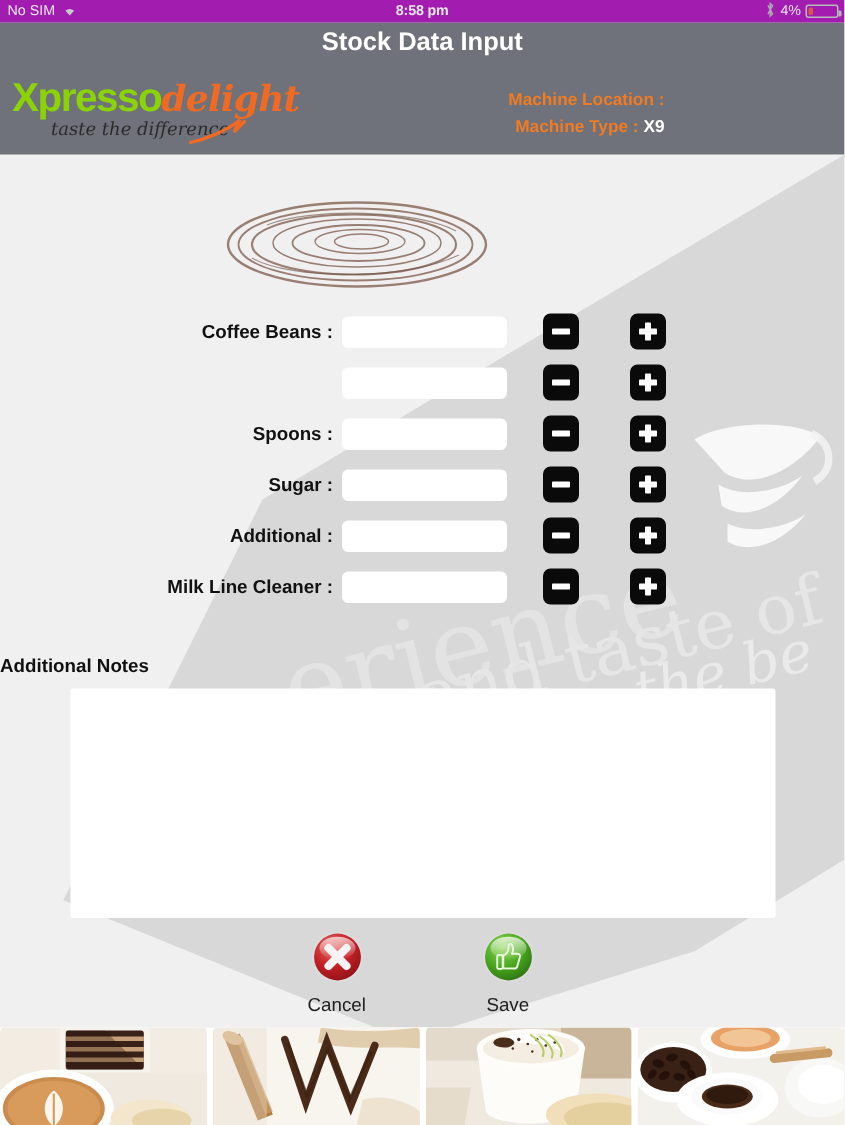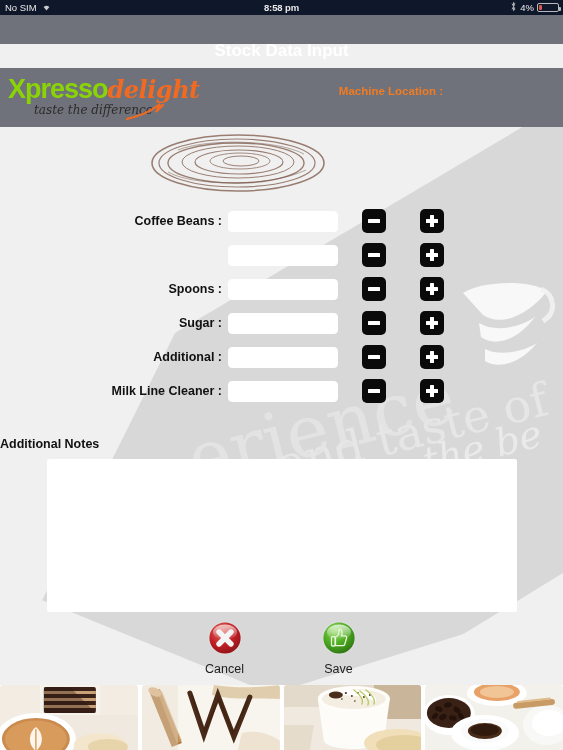--- a/index.html
+++ b/index.html
@@ -12,21 +12,21 @@
     background: #f0f0f0;
     position: relative;
   }
 
   
   .status-bar {
     position: absolute;
     top: 0; left: 0;
     width: 563px;
     height: 15px;
-    background: #0f172a;
+    background: #a21caf;
     color: #e8e8ea;
     font-size: 9.5px;
     display: flex;
     align-items: center;
     z-index: 50;
   }
   .sb-left {
     position: absolute;
     left: 5px;
     display: flex;
@@ -84,32 +84,30 @@
     background: #6f727a;
     z-index: 40;
   }
   .nav-title {
     position: absolute;
     top: 3px; left: 0; right: 0;
     text-align: center;
     color: #ffffff;
     font-size: 17px;
     font-weight: bold;
-    margin-top: 23px;
   }
 
   
   .brand-header {
     position: absolute;
     top: 44px; left: 0;
     width: 563px;
     height: 59px;
     background: #6f727a;
     z-index: 30;
-    margin-top: 24px;
   }
   .logo {
     position: absolute;
     left: 8px;
     top: 8px;
     width: 160px;
     height: 46px;
   }
   .logo-main {
     font-size: 27px;
@@ -376,20 +374,24 @@
       <svg width="40" height="18" viewBox="0 0 40 18">
         <path d="M1 16 C10 14 24 9 34 1 L30 9 L37 2" stroke="#f26a21" stroke-width="2.2" fill="none" stroke-linecap="round"></path>
       </svg>
     </span>
   </div>
 
   <div class="machine-info">
     <div>
       <span class="mi-label">Machine Location :</span>
       <span class="mi-value"></span>
+    </div>
+    <div>
+      <span class="mi-label">Machine Type :</span>
+      <span class="mi-value">X9</span>
     </div>
   </div>
 </div>
 
 <div class="page-bg">
   <svg class="bg-diag" viewBox="0 0 563 582" preserveAspectRatio="none">
     <rect x="0" y="0" width="563" height="582" fill="#f0f0f0"></rect>
     <polygon points="563,0 563,582 0,582 175,230" fill="#d8d8d8"></polygon>
     <polygon points="0,582 563,582 300,470" fill="#f0f0f0" opacity="0"></polygon>
     <polygon points="0,510 563,510 563,582 0,582" fill="#f0f0f0"></polygon>

